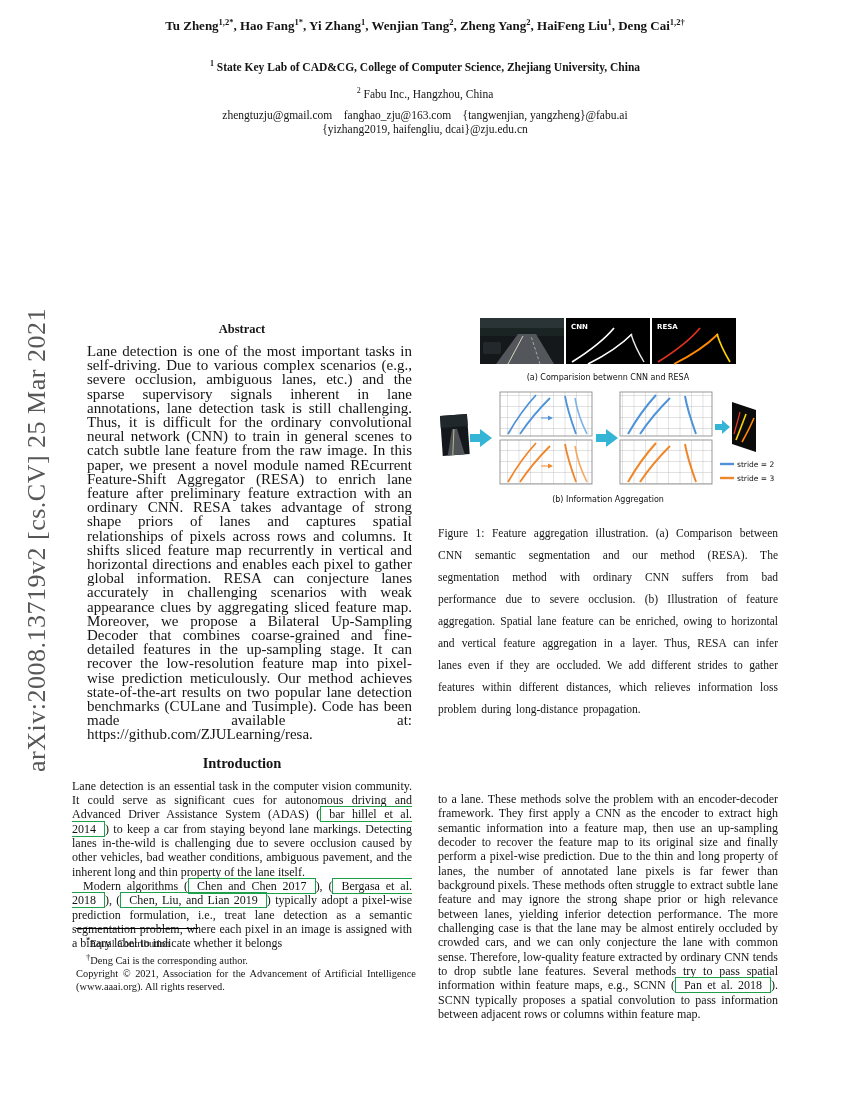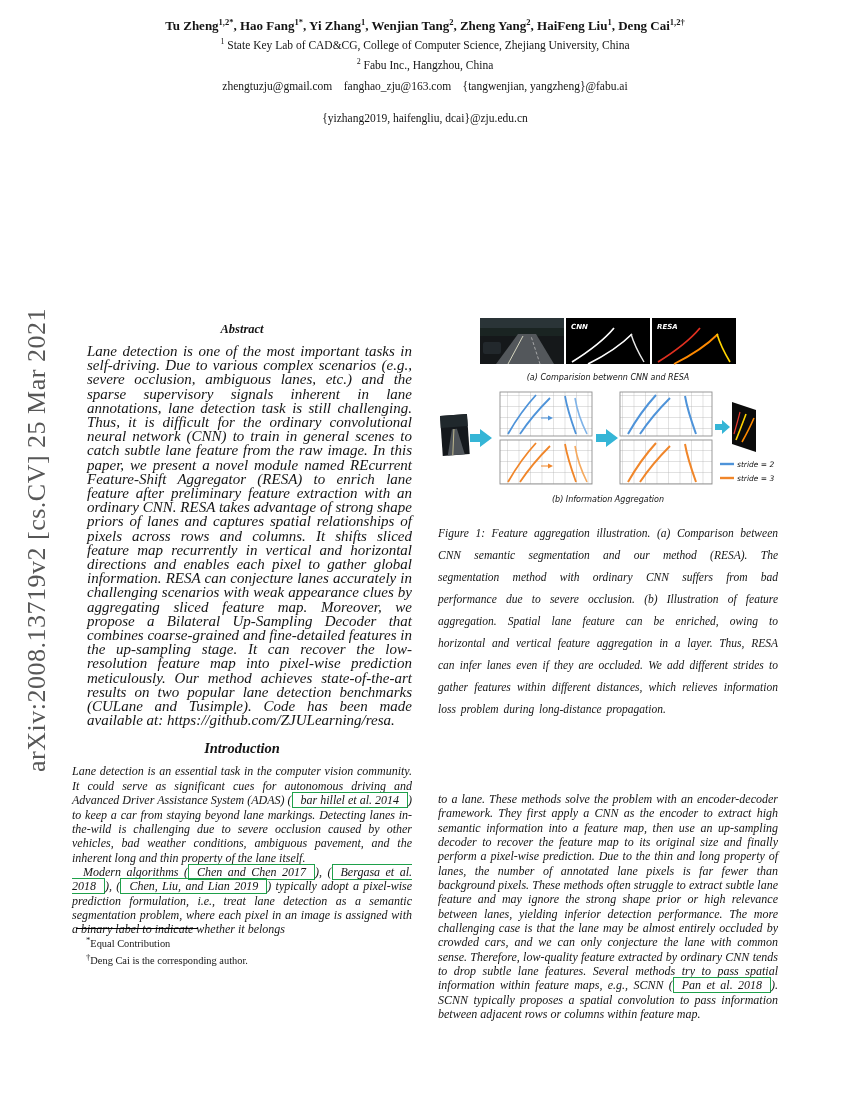--- a/index.html
+++ b/index.html
@@ -11,26 +11,26 @@
   }
   .arxiv-banner {
     position: absolute; left: 37px; top: 540px;
     transform: translate(-50%, -50%) rotate(-90deg);
     white-space: nowrap; font-size: 26px; letter-spacing: 0.5px; color: #575757;
   }
   .paper-header { position: absolute; top: 0; left: 0; right: 0; text-align: center; }
   .title { font-size: 18px; font-weight: bold; margin: 132px 0 0 0; }
   .authors { margin-top: 18px; font-size: 13px; font-weight: bold; }
   .authors sup { font-size: 8.5px; line-height: 0; }
-  .affil { font-size: 11.5px; margin-top: 8px; }
-  .affil-first { margin-top: 5px; }
+  .affil { font-size: 11.5px; margin-top: 15px; }
+  .affil-first { margin-top: 27px; font-weight: bold; }
   .affil sup { font-size: 8px; line-height: 0; }
-  .email { font-size: 11.5px; margin-top: 20px; white-space: pre; }
+  .email { font-size: 11.5px; margin-top: 2px; white-space: pre; }
   .email-first { margin-top: 9px; }
-  .col { position: absolute; width: 340px; font-style: italic; }
+  .col { position: absolute; width: 340px; }
   .col-left { left: 72px; top: 322px; }
   .col-right { left: 438px; top: 318px; }
   .abs-heading { text-align: center; font-size: 12.5px; font-weight: bold; margin: 0 0 7px 0; }
   .abstract { font-size: 15px; line-height: 14.2px; text-align: justify; margin: 0 0 0 15px; }
   .sec-heading { text-align: center; font-size: 14.5px; font-weight: bold; margin: 13px 0 7px 0; }
   .body-p { font-size: 12px; line-height: 14.35px; text-align: justify; margin: 0; }
   .indent { text-indent: 11px; }
   .cite { border: 1px solid #1ea04a; padding: 0 8px; cursor: pointer; }
   .figure1 { margin: 0; }
   .fig-caption { font-size: 11.5px; line-height: 22px; text-align: justify; word-spacing: 2px; margin: 8px 0 0 0; }
@@ -168,13 +168,14 @@
   </figure>
   <div class="fig-caption">Figure 1: Feature aggregation illustration. (a) Comparison between CNN semantic segmentation and our method (RESA). The segmentation method with ordinary CNN suffers from bad performance due to severe occlusion. (b) Illustration of feature aggregation. Spatial lane feature can be enriched, owing to horizontal and vertical feature aggregation in a layer. Thus, RESA can infer lanes even if they are occluded. We add different strides to gather features within different distances, which relieves information loss problem during long-distance propagation.</div>
 
   <p class="body-p right-p"><span>to a lane. These methods solve the problem with an encoder-decoder framework. They first apply a CNN as the encoder to extract high semantic information into a feature map, then use an up-sampling decoder to recover the feature map to its original size and finally perform a pixel-wise prediction. Due to the thin and long property of lanes, the number of annotated lane pixels is far fewer than background pixels. These methods often struggle to extract subtle lane feature and may ignore the strong shape prior or high relevance between lanes, yielding inferior detection performance. The more challenging case is that the lane may be almost entirely occluded by crowded cars, and we can only conjecture the lane with common sense. Therefore, low-quality feature extracted by ordinary CNN tends to drop subtle lane features. Several methods try to pass spatial information within feature maps, e.g., SCNN (</span><span class="cite">Pan et al. 2018</span><span>). SCNN typically proposes a spatial convolution to pass information between adjacent rows or columns within feature map.</span></p>
 </section>
 
 <div class="footnote-block">
   <div class="fn-rule"></div>
   <div class="fn-sym"><sup>*</sup><span>Equal Contribution</span></div>
   <div class="fn-sym"><sup>†</sup><span>Deng Cai is the corresponding author.</span></div>
+  <div class="fn-copyright">Copyright © 2021, Association for the Advancement of Artificial Intelligence (www.aaai.org). All rights reserved.</div>
 </div>
 
 </body></html>

